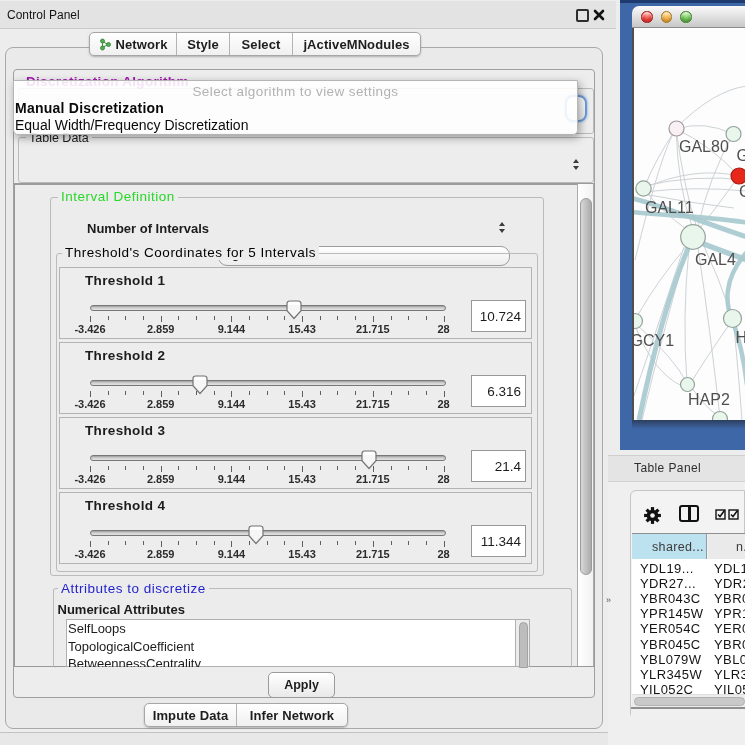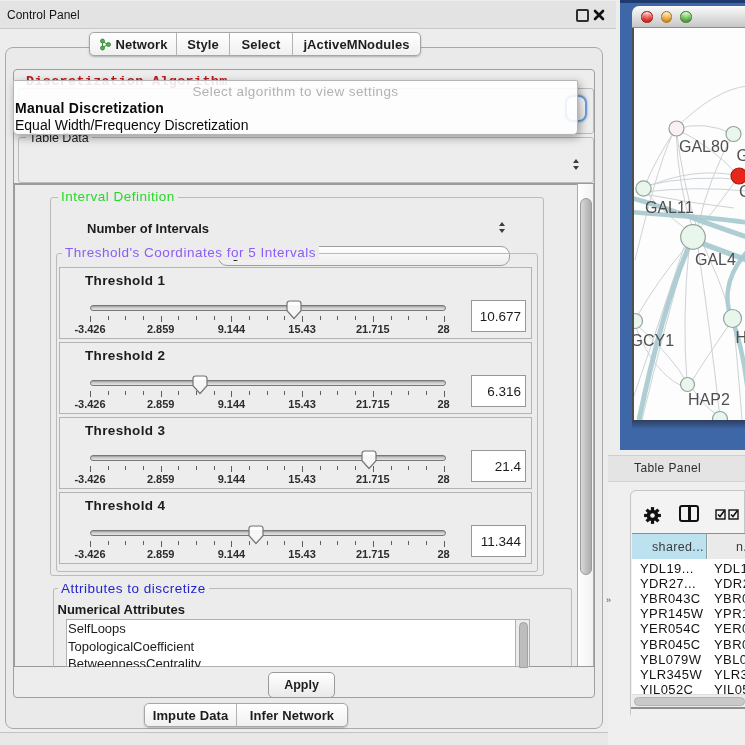--- a/index.html
+++ b/index.html
@@ -43,21 +43,21 @@
         <circle cx="3.5" cy="3" r="2" fill="#55b055" stroke="#2e7d32" stroke-width=".8"></circle>
         <circle cx="3.5" cy="10" r="2" fill="#55b055" stroke="#2e7d32" stroke-width=".8"></circle>
         <circle cx="9.5" cy="6.5" r="2" fill="#55b055" stroke="#2e7d32" stroke-width=".8"></circle>
       </svg>Network</div>
 <div class="tab" style="width:53px;">Style</div>
 <div class="tab" style="width:63px;">Select</div>
 <div class="tab" style="width:127px;">jActiveMNodules</div>
 </div>
 <div class="ab" style="left:13px;top:69px;width:582px;height:629px;background:#ededed;border:1px solid #9f9f9f;border-radius:4px;box-sizing:border-box;"></div>
 <div class="ab fs" style="left:18px;top:88px;width:574px;height:44px;"></div>
-<div class="ab" style="left:26px;top:74px;font-size:13.5px;font-weight:bold;color:#b91c1c;letter-spacing:.3px;font-family:Liberation Mono, monospace;">Discretization Algorithm</div>
+<div class="ab" style="left:26px;top:74px;font-size:13.5px;font-weight:bold;color:#a21caf;letter-spacing:.3px;">Discretization Algorithm</div>
 <div class="ab" style="left:565px;top:95px;width:22px;height:27px;border:2.5px solid #6b9cd6;border-radius:8px;background:linear-gradient(#fdfdfd,#e9e9e9);box-sizing:border-box;box-shadow:0 0 3px rgba(90,150,214,.8);"></div>
 <div class="ab fs" style="left:18px;top:137px;width:574px;height:44px;"></div>
 <div class="ab" style="left:26px;top:131px;font-size:12.5px;color:#1c1c1c;background:#ededed;padding:0 3px;">Table Data</div>
 <div class="combo" style="left:24px;top:154px;width:560.5px;height:19.5px;padding-left:10px;">galFiltered.sif default node</div>
 <div class="spin" style="left:571px;top:157px;height:15px;">
     <div class="up" style="border-left-width:3.5px;border-right-width:3.5px;border-bottom-width:4.5px;"></div>
     <div class="dn" style="border-left-width:3.5px;border-right-width:3.5px;border-top-width:4.5px;"></div>
   </div>
 <div class="ab" style="left:13px;top:80px;width:565px;height:55px;background:rgba(255,255,255,0.88);border:1px solid #b5b5b5;border-radius:0 0 5px 5px;box-shadow:2px 3px 8px rgba(0,0,0,0.35);box-sizing:border-box;">
 <div style="height:19px;text-align:center;font-size:13.5px;letter-spacing:.4px;color:#b2b2b2;line-height:21px;">Select algorithm to view settings</div>
@@ -69,21 +69,21 @@
 <div class="ab" style="left:579.5px;top:198px;width:12px;height:377px;background:linear-gradient(90deg,#d8d8d8,#ababab);border:1px solid #9b9b9b;border-radius:6.5px;box-sizing:border-box;"></div>
 <div class="ab fs" style="left:50px;top:197px;width:492px;height:377px;"></div>
 <div class="fstitle" style="left:58px;top:190px;color:#28d828;background:#ececec;">Interval Definition</div>
 <div class="ab" style="left:87px;top:220.5px;font-size:13px;font-weight:bold;">Number of Intervals</div>
 <div class="combo" style="left:218px;top:216px;width:292px;height:20px;padding-left:13px;">5</div>
 <div class="spin" style="left:497px;top:220px;height:15px;">
     <div class="up" style="border-left-width:3.5px;border-right-width:3.5px;border-bottom-width:4.5px;"></div>
     <div class="dn" style="border-left-width:3.5px;border-right-width:3.5px;border-top-width:4.5px;"></div>
   </div>
 <div class="ab fs" style="left:56px;top:253px;width:480px;height:317px;"></div>
-<div class="fstitle" style="left:62px;top:246px;color:#8b5cf6;background:#ececec;">Threshold's Coordinates for 5 Intervals</div>
+<div class="fstitle" style="left:62px;top:246px;color:#000000;background:#ececec;">Threshold's Coordinates for 5 Intervals</div>
 <div class="tbox" style="left:59px;top:267px;width:473px;height:72px;box-sizing:border-box;"></div>
 <div class="ab" style="left:85px;top:273px;font-size:13.5px;font-weight:bold;letter-spacing:.35px;">Threshold 1</div>
 <div class="groove" style="left:90.0px;top:304.5px;width:353.5px;"></div>
 <div class="tick" style="left:90.0px;top:315.5px;height:6.5px;"></div>
 <div class="tick" style="left:107.7px;top:315.5px;height:4.5px;"></div>
 <div class="tick" style="left:125.3px;top:315.5px;height:4.5px;"></div>
 <div class="tick" style="left:143.0px;top:315.5px;height:4.5px;"></div>
 <div class="tick" style="left:160.7px;top:315.5px;height:6.5px;"></div>
 <div class="tick" style="left:178.4px;top:315.5px;height:4.5px;"></div>
 <div class="tick" style="left:196.1px;top:315.5px;height:4.5px;"></div>
@@ -104,21 +104,21 @@
 <div class="slab" style="left:90.0px;top:323px;">-3.426</div>
 <div class="slab" style="left:160.7px;top:323px;">2.859</div>
 <div class="slab" style="left:231.4px;top:323px;">9.144</div>
 <div class="slab" style="left:302.1px;top:323px;">15.43</div>
 <div class="slab" style="left:372.8px;top:323px;">21.715</div>
 <div class="slab" style="left:443.5px;top:323px;">28</div>
 <svg class="ab" style="left:286.0px;top:300px;" width="16" height="20" viewBox="0 0 16 20">
     <path d="M3.5 1 h9 a2.5 2.5 0 0 1 2.5 2.5 v7.2 L8 18.5 L1 10.7 v-7.2 A2.5 2.5 0 0 1 3.5 1 z" fill="#f6f6f6" stroke="#757575" stroke-width="1.2"></path>
     <path d="M3.8 2 h8.4 a1.8 1.8 0 0 1 1.8 1.8 v1.2 h-12 v-1.2 a1.8 1.8 0 0 1 1.8-1.8 z" fill="#ffffff"></path>
   </svg>
-<div class="tfield" style="left:471px;top:300px;width:55px;height:32px;">10.677</div>
+<div class="tfield" style="left:471px;top:300px;width:55px;height:32px;">10.724</div>
 <div class="tbox" style="left:59px;top:342px;width:473px;height:72px;box-sizing:border-box;"></div>
 <div class="ab" style="left:85px;top:348px;font-size:13.5px;font-weight:bold;letter-spacing:.35px;">Threshold 2</div>
 <div class="groove" style="left:90.0px;top:379.5px;width:353.5px;"></div>
 <div class="tick" style="left:90.0px;top:390.5px;height:6.5px;"></div>
 <div class="tick" style="left:107.7px;top:390.5px;height:4.5px;"></div>
 <div class="tick" style="left:125.3px;top:390.5px;height:4.5px;"></div>
 <div class="tick" style="left:143.0px;top:390.5px;height:4.5px;"></div>
 <div class="tick" style="left:160.7px;top:390.5px;height:6.5px;"></div>
 <div class="tick" style="left:178.4px;top:390.5px;height:4.5px;"></div>
 <div class="tick" style="left:196.1px;top:390.5px;height:4.5px;"></div>

